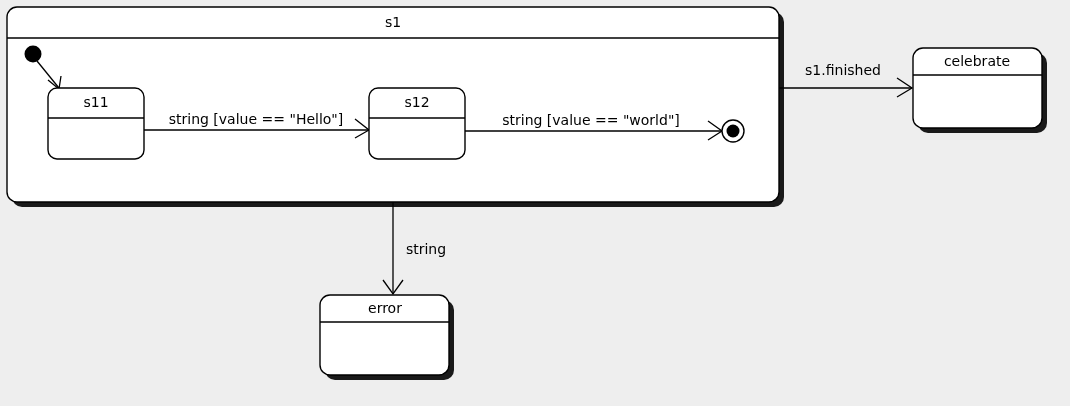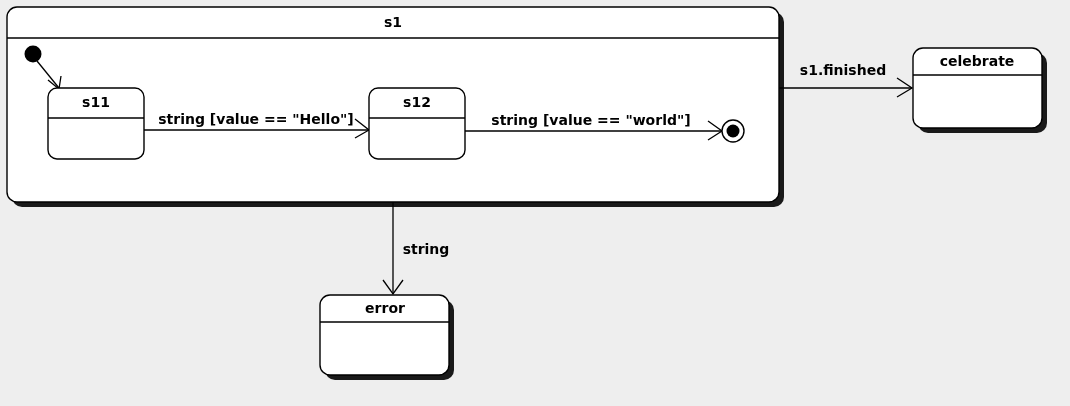--- a/index.html
+++ b/index.html
@@ -10,21 +10,20 @@
     width: 1070px;
     height: 406px;
     background: #eeeeee;
     font-family: "DejaVu Sans", sans-serif;
     overflow: hidden;
   }
   #canvas {
     position: relative;
     width: 1070px;
     height: 400px;
-    font-weight: bold;
   }
   svg.diagram {
     position: absolute;
     left: 0;
     top: 0;
     width: 1070px;
     height: 406px;
   }
   .state-label {
     font-family: "DejaVu Sans", sans-serif;

